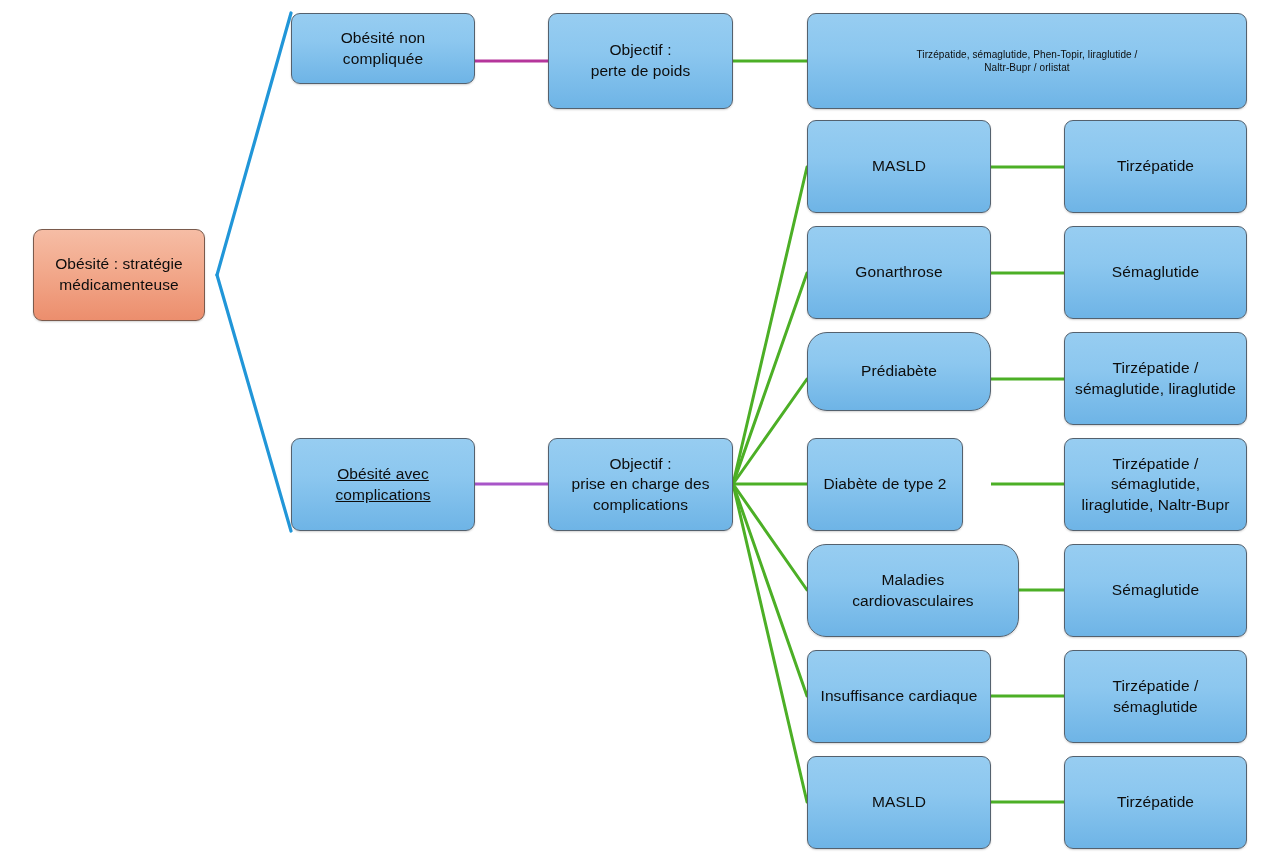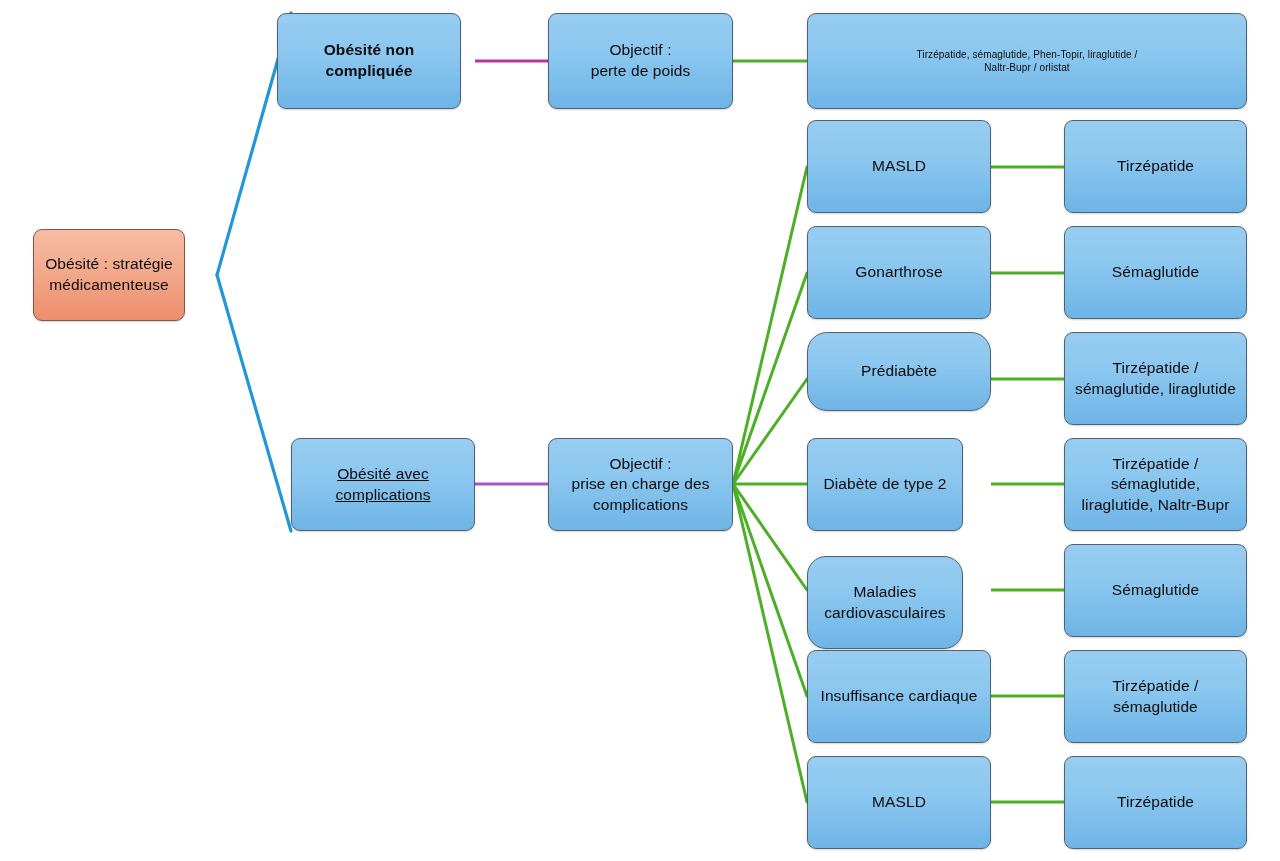--- a/index.html
+++ b/index.html
@@ -93,26 +93,26 @@
       <path d="M 991 167 L 1064 167"></path>
       <path d="M 991 273 L 1064 273"></path>
       <path d="M 991 379 L 1064 379"></path>
       <path d="M 991 484 L 1064 484"></path>
       <path d="M 991 590 L 1064 590"></path>
       <path d="M 991 696 L 1064 696"></path>
       <path d="M 991 802 L 1064 802"></path>
     </g>
   </svg>
 
-  <div class="node node-root" style="left:33px; top:229px; width:152px; height:92px;">
+  <div class="node node-root" style="left:33px; top:229px; width:172px; height:92px;">
     <span class="node-label">Obésité : stratégie
 médicamenteuse</span>
   </div>
 
-  <div class="node node-blue" style="left:277px; top:13px; width:184px; height:96px;font-weight:bold;">
+  <div class="node node-blue" style="left:291px; top:13px; width:184px; height:71px;">
     <span class="node-label">Obésité non
 compliquée</span>
   </div>
 
   <div class="node node-blue" style="left:548px; top:13px; width:185px; height:96px;">
     <span class="node-label">Objectif :
 perte de poids</span>
   </div>
 
   <div class="node node-blue node-wide" style="left:807px; top:13px; width:440px; height:96px;">
@@ -136,21 +136,21 @@
   </div>
   <div class="node node-blue" style="left:807px; top:226px; width:184px; height:93px;">
     <span class="node-label">Gonarthrose</span>
   </div>
   <div class="node node-blue" style="left:807px; top:332px; width:184px; height:79px;border-radius:20px;">
     <span class="node-label">Prédiabète</span>
   </div>
   <div class="node node-blue" style="left:807px; top:438px; width:156px; height:93px;">
     <span class="node-label">Diabète de type 2</span>
   </div>
-  <div class="node node-blue" style="left:807px; top:556px; width:156px; height:93px;border-radius:19px;">
+  <div class="node node-blue" style="left:807px; top:544px; width:212px; height:93px;border-radius:19px;">
     <span class="node-label">Maladies
 cardiovasculaires</span>
   </div>
   <div class="node node-blue" style="left:807px; top:756px; width:184px; height:93px;">
     <span class="node-label">MASLD</span>
   </div>
   <div class="node node-blue" style="left:807px; top:650px; width:184px; height:93px;">
     <span class="node-label" style="white-space:nowrap;">Insuffisance cardiaque</span>
   </div>
 

